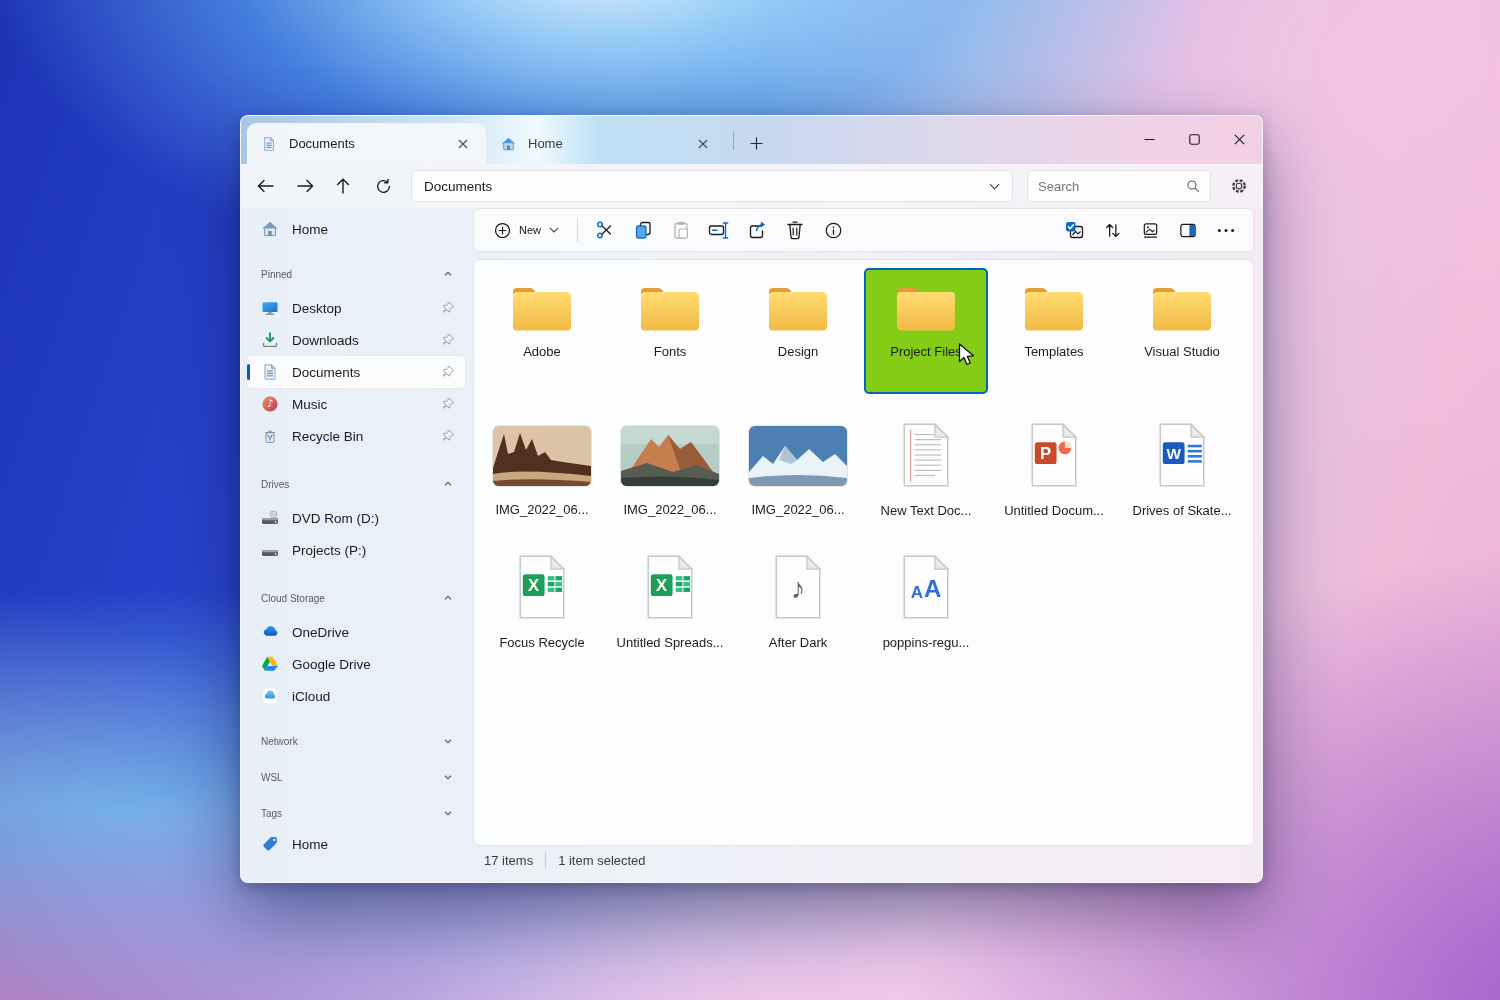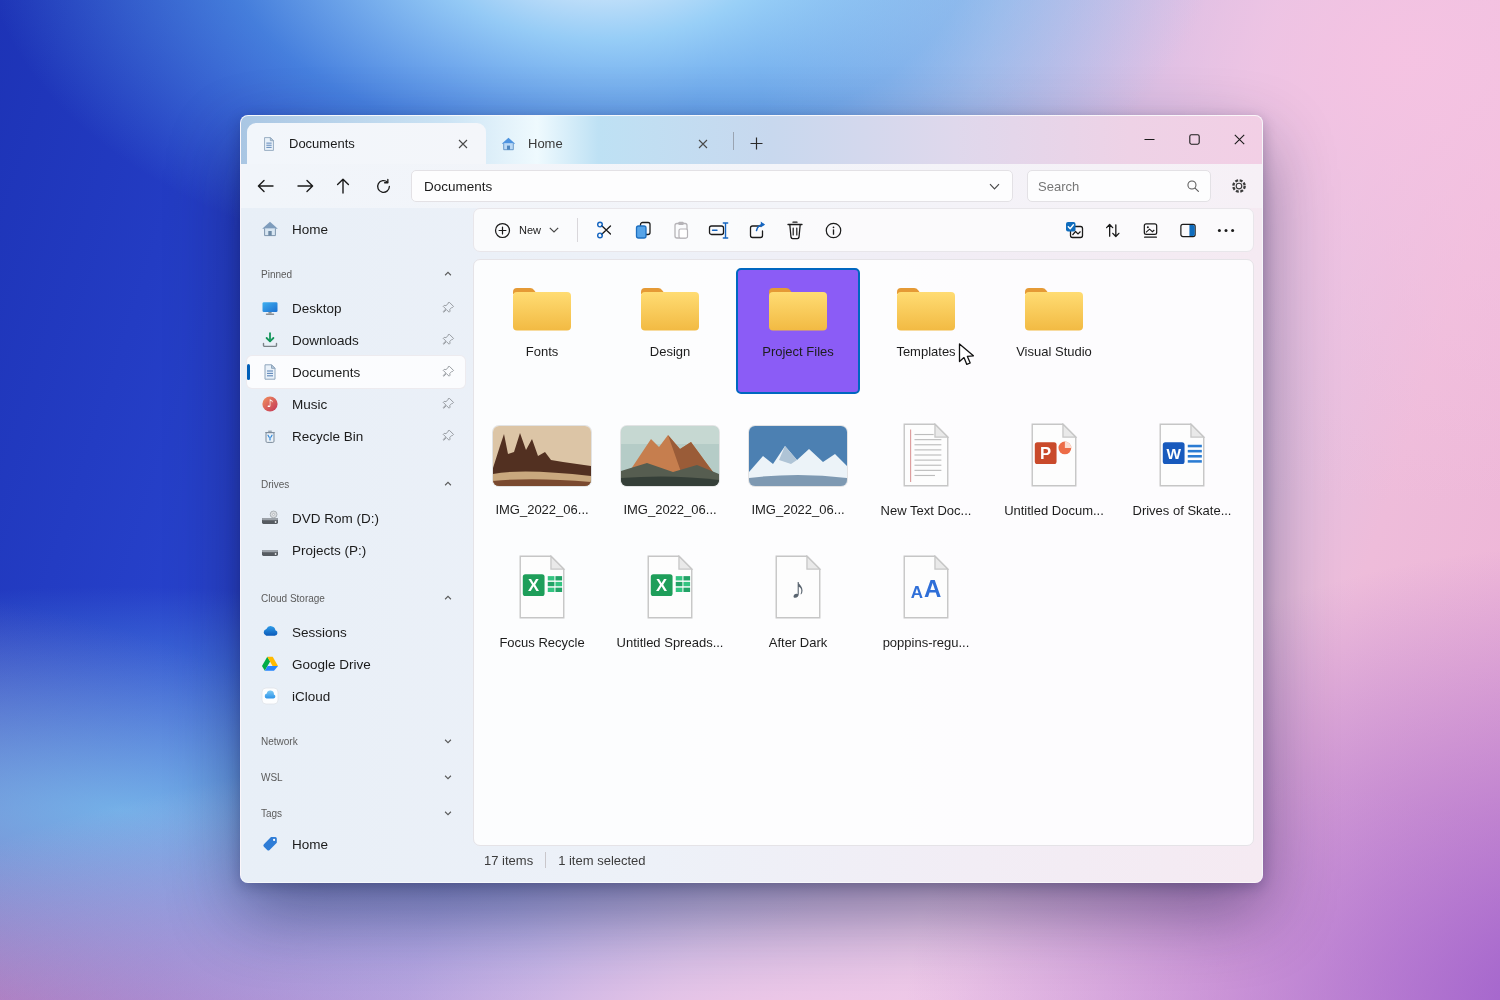--- a/index.html
+++ b/index.html
@@ -64,21 +64,21 @@
   .tb-right { margin-left:auto; display:flex; align-items:center; margin-right:8px; }
 
   
   .content { position:absolute; left:232px; top:143px; width:781px; height:587px;
     background:rgba(253,253,254,.95); border:1px solid #E5E3E7; border-radius:7px; }
   .grid-row { position:absolute; left:6px; display:flex; gap:4px; }
   .row1 { top:8px; } .row2 { top:156px; } .row3 { top:288px; }
   .tile { width:124px; display:flex; flex-direction:column; align-items:center; border-radius:5px; border:2px solid transparent; }
   .row1 .tile { height:126px; }
   .row2 .tile, .row3 .tile { height:108px; }
-  .tile.selected { border-color:#0067C0; background:#8b5cf6; }
+  .tile.selected { border-color:#0067C0; background:#84cc16; }
   .tile .ficon { margin-top:12px; }
   .row1 .t-label { margin-top:8px; }
   .t-label { font-size:13px; color:#1d1d1d; white-space:nowrap; }
   .thumb { margin-top:8px; width:98px; height:60px; border-radius:6px; overflow:hidden; box-shadow:0 0 0 1px rgba(0,0,0,.10); }
   .row2 .pagewrap, .row3 .pagewrap { margin-top:5px; }
   .row2 .t-label, .row3 .t-label { margin-top:16px; }
   .pagewrap { position:relative; width:52px; height:64px; }
   .pg-overlay { position:absolute; inset:0; display:flex; align-items:center; justify-content:center; }
   .note-glyph { font-size:29px; color:#5A6570; margin-top:2px; }
   .font-glyph { color:#2F6FD8; display:flex; align-items:flex-end; gap:1px; margin-top:4px; }
@@ -495,21 +495,21 @@
         </span>
     </div>
     <div class="sp6"></div>
 
     <div class="side-item">
       <span class="icn">
         <svg width="18" height="18" viewBox="0 0 18 18">
             <path d="M5.3 12.8 h8.4 a2.8 2.8 0 0 0 0.7-5.5 A4.7 4.7 0 0 0 5.4 6 a3.5 3.5 0 0 0 -0.1 6.8 z" fill="url(#gOne)"></path>
           </svg>
       </span>
-      <span>Sessions</span>
+      <span>OneDrive</span>
     </div>
     <div class="side-item">
       <span class="icn">
         <svg width="18" height="18" viewBox="0 0 18 18">
             <path d="M6.3 1.8 L1 10.9 L3.8 15.7 L9.1 6.6 Z" fill="#00AC47"></path>
             <path d="M6.3 1.8 h5.4 L17 10.9 h-5.4 Z" fill="#FFBA00"></path>
             <path d="M3.8 15.7 h9.2 L17 10.9 H6.6 Z" fill="#2684FC"></path>
           </svg>
       </span>
       <span>Google Drive</span>
@@ -559,20 +559,29 @@
             <circle cx="13.1" cy="4.9" r="1.1" fill="#fff"></circle>
           </svg>
       </span>
       <span>Home</span>
     </div>
   </div>
 
   <div class="content">
 
     <div class="grid-row row1">
+      <div class="tile">
+        <span class="ficon">
+          <svg width="66" height="54" viewBox="0 0 66 54">
+              <path d="M4 10 a4 4 0 0 1 4-4 h13 a5 5 0 0 1 4.2 2.2 L28 12 H4 Z" fill="#E59A35"></path>
+              <rect x="4" y="10" width="58" height="38.5" rx="4" fill="url(#gFold)"></rect>
+            </svg>
+        </span>
+        <span class="t-label">Adobe</span>
+      </div>
       <div class="tile">
         <span class="ficon">
           <svg width="66" height="54" viewBox="0 0 66 54">
               <path d="M4 10 a4 4 0 0 1 4-4 h13 a5 5 0 0 1 4.2 2.2 L28 12 H4 Z" fill="#E59A35"></path>
               <rect x="4" y="10" width="58" height="38.5" rx="4" fill="url(#gFold)"></rect>
             </svg>
         </span>
         <span class="t-label">Fonts</span>
       </div>
       <div class="tile">

